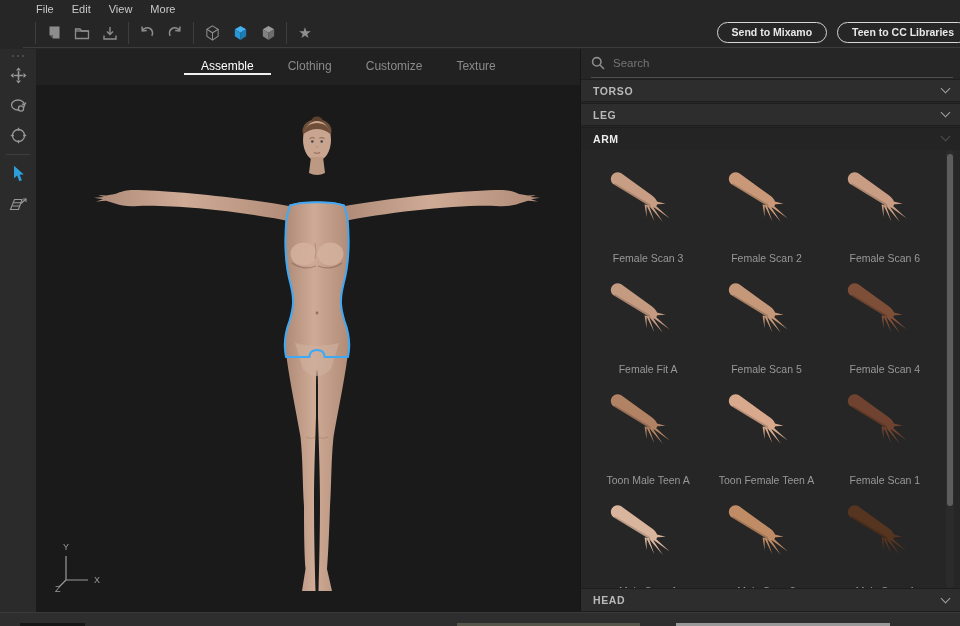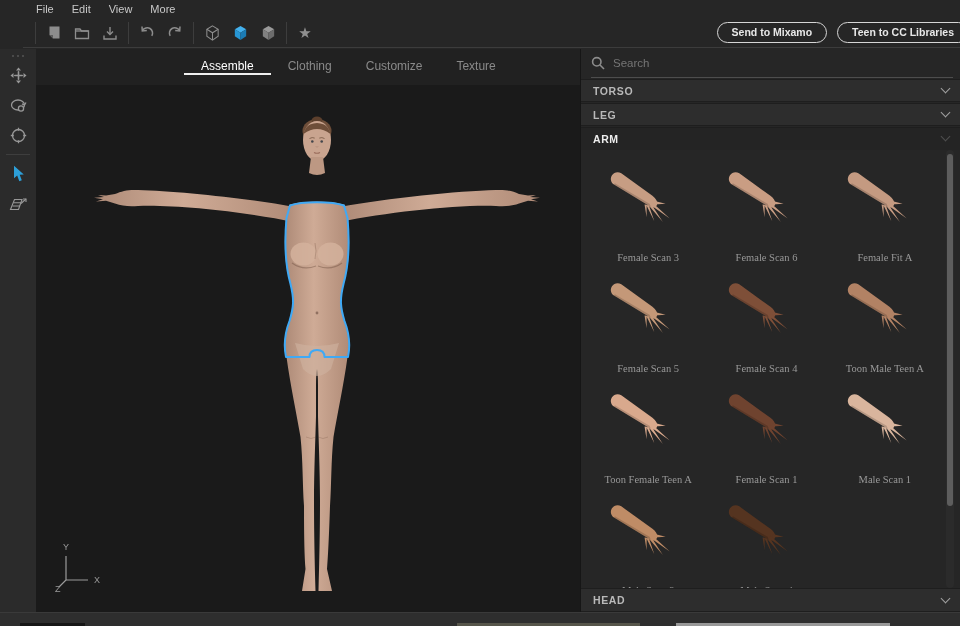--- a/index.html
+++ b/index.html
@@ -54,21 +54,21 @@
   .sec-label { color:#b9b9b9; font-size:10.5px; font-weight:bold; letter-spacing:0.6px; }
   .sec.active { background:#242424; border-bottom-color:transparent; }
   .sec.active .sec-label { color:#ededed; }
   .chev { width:7px; height:7px; border-right:1.6px solid #a0a0a0; border-bottom:1.6px solid #a0a0a0;
     transform:rotate(45deg); margin-top:-4px; }
   .sec.active .chev { border-color:#4f4f4f; }
   .sec-torso { top:30px; } .sec-leg { top:54px; } .sec-arm { top:78px; }
   .sec-head { top:539px; height:24px; z-index:3; }
 
   .arm-grid { position:absolute; left:8px; top:101px; width:355px; height:438px; overflow:hidden;
-    display:grid; grid-template-columns:repeat(3,1fr); align-content:start; padding-top:12px;font-family:Liberation Serif, serif; }
+    display:grid; grid-template-columns:repeat(3,1fr); align-content:start; padding-top:12px; }
   .cell { width:100%; height:111px; display:flex; flex-direction:column; align-items:center; cursor:pointer; }
   .cell svg.thumb { width:96px; height:78px; }
   .cell-label { color:#989898; font-size:10.5px; margin-top:12px; white-space:nowrap; }
 
   .v-scroll { position:absolute; right:6px; top:101px; width:8px; height:438px; background:#2b2b2b; border-radius:4px; }
   .v-thumb { position:absolute; left:1px; top:4px; width:6px; height:352px; background:#5d5d5d; border-radius:3px; }
 
   
   .bottombar { position:absolute; left:0; top:612px; width:960px; height:14px; background:#2e2e2e;
     border-top:1px solid #3a3a3a; }
@@ -322,20 +322,30 @@
               <path d="M8,1 L48,3 C53,3.5 56,5 57,8 C58,10.5 56,13 53,13.5 L8,15 C4,15 1,12 1,8 C1,4 4,1 8,1 Z" fill="#c79d83"></path>
               <path d="M53,6 L64,2.5 L54.5,9.5 Z M52,9 L76,13 L52,12 Z M52,11 L72,20 L50,13.5 Z M50,13 L64,24 L48,14.5 Z M48,14 L55,25 L46,15 Z" fill="#c79d83"></path>
               <path fill="rgba(0,0,0,0.16)" d="M8,13.2 L50,11.6 L53,13.5 L8,15 Z"></path>
             </g>
           </svg>
         <div class="cell-label">Female Scan 3</div>
       </div>
       <div class="cell">
         <svg class="thumb" viewBox="0 0 100 80">
             <g transform="translate(16,6) rotate(33)">
+              <path d="M8,1 L48,3 C53,3.5 56,5 57,8 C58,10.5 56,13 53,13.5 L8,15 C4,15 1,12 1,8 C1,4 4,1 8,1 Z" fill="#c89878"></path>
+              <path d="M53,6 L64,2.5 L54.5,9.5 Z M52,9 L76,13 L52,12 Z M52,11 L72,20 L50,13.5 Z M50,13 L64,24 L48,14.5 Z M48,14 L55,25 L46,15 Z" fill="#c89878"></path>
+              <path fill="rgba(0,0,0,0.16)" d="M8,13.2 L50,11.6 L53,13.5 L8,15 Z"></path>
+            </g>
+          </svg>
+        <div class="cell-label">Female Scan 2</div>
+      </div>
+      <div class="cell">
+        <svg class="thumb" viewBox="0 0 100 80">
+            <g transform="translate(16,6) rotate(33)">
               <path d="M8,1 L48,3 C53,3.5 56,5 57,8 C58,10.5 56,13 53,13.5 L8,15 C4,15 1,12 1,8 C1,4 4,1 8,1 Z" fill="#c99d83"></path>
               <path d="M53,6 L64,2.5 L54.5,9.5 Z M52,9 L76,13 L52,12 Z M52,11 L72,20 L50,13.5 Z M50,13 L64,24 L48,14.5 Z M48,14 L55,25 L46,15 Z" fill="#c99d83"></path>
               <path fill="rgba(0,0,0,0.16)" d="M8,13.2 L50,11.6 L53,13.5 L8,15 Z"></path>
             </g>
           </svg>
         <div class="cell-label">Female Scan 6</div>
       </div>
       <div class="cell">
         <svg class="thumb" viewBox="0 0 100 80">
             <g transform="translate(16,6) rotate(33)">

